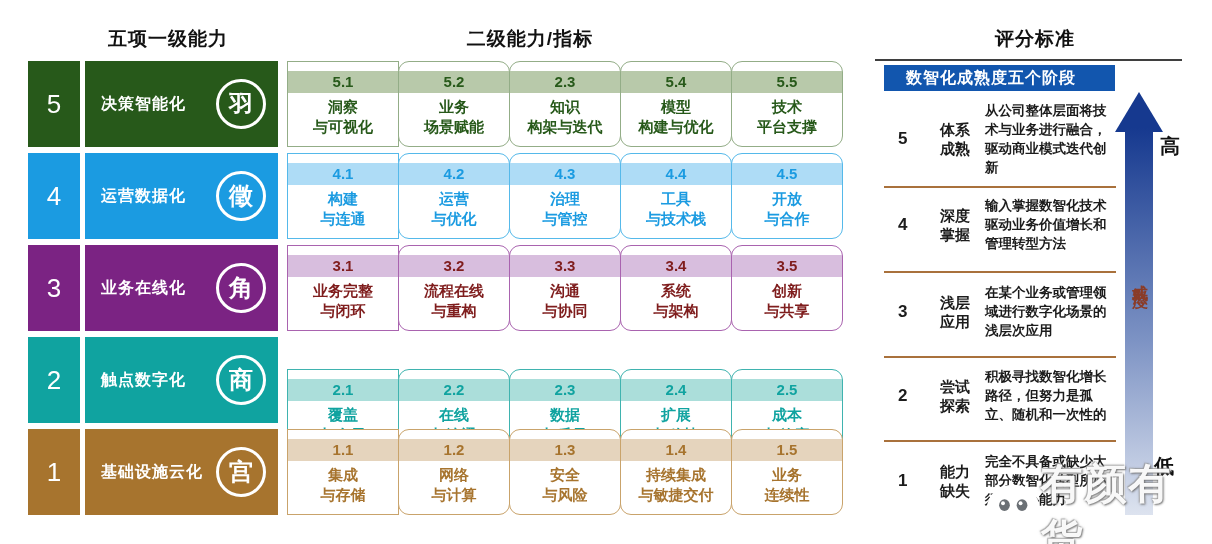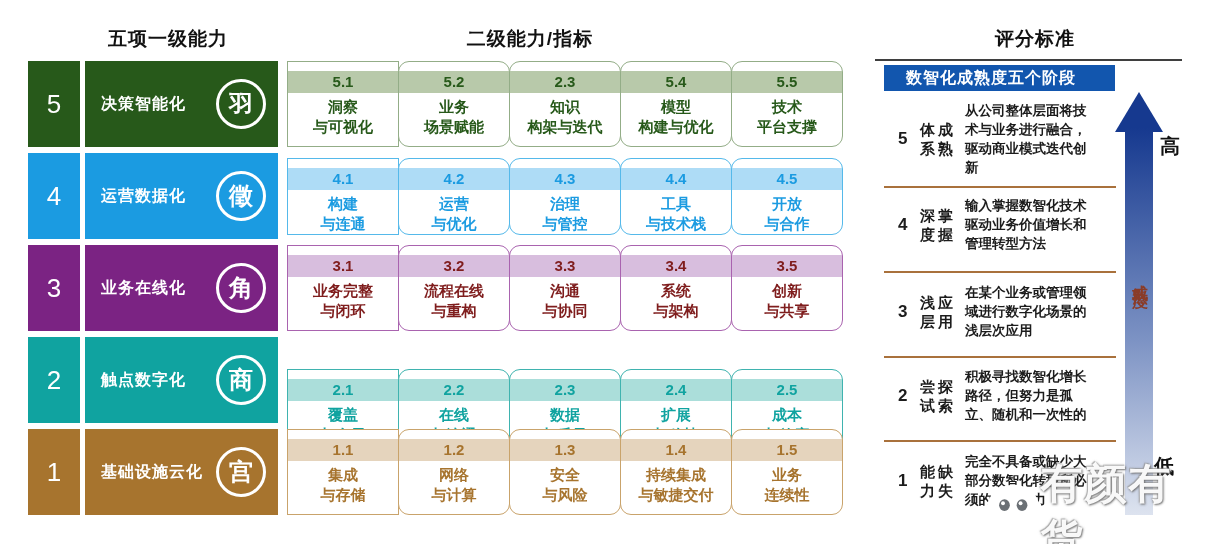--- a/index.html
+++ b/index.html
@@ -31,21 +31,21 @@
   .t3{border-color:#a963af;color:#7f1d1d;} .t3 .band{background:#d8bede;}
   .t2{border-color:#3fb3af;color:#10a3a0;} .t2 .band{background:#abdeda;}
   .t1{border-color:#c9a36b;color:#a7742e;} .t1 .band{background:#e5d4bd;}
 
   
   .rule{position:absolute;left:875px;top:59px;width:307px;height:2px;background:#3f3f3f;}
   .banner{position:absolute;left:884px;top:65px;width:231px;height:26px;background:#1256ae;color:#fff;
           font-size:16px;font-weight:bold;line-height:26px;padding-left:22px;box-sizing:border-box;letter-spacing:1px;}
   .stage{position:absolute;left:898px;width:222px;display:flex;align-items:center;gap:9px;}
   .snum{font-size:17px;font-weight:bold;color:#1c1c1c;width:13px;flex:none;}
-  .sname{display:flex;flex-direction:row;width:36px;flex:none;font-size:15px;font-weight:bold;color:#1c1c1c;line-height:19px;}
+  .sname{display:flex;flex-direction:column;width:36px;flex:none;font-size:15px;font-weight:bold;color:#1c1c1c;line-height:19px;margin-left:20px;}
   .sdesc{width:132px;flex:none;font-size:13.5px;font-weight:bold;color:#1c1c1c;line-height:19px;}
   .divider{position:absolute;left:884px;width:232px;height:2px;background:#a9713c;}
   .arrowhead{position:absolute;left:1115px;top:92px;width:0;height:0;
              border-left:24px solid transparent;border-right:24px solid transparent;border-bottom:40px solid #16398f;}
   .arrowshaft{position:absolute;left:1125px;top:128px;width:28px;height:387px;
               background:linear-gradient(to bottom,#16398f 0%,#7d93c4 55%,#dde3ef 100%);}
   .axis-label{position:absolute;left:1129px;top:272px;writing-mode:vertical-rl;font-size:16px;font-weight:bold;
               color:#8a3c28;letter-spacing:3px;}
   .hi{position:absolute;left:1160px;top:133px;font-size:20px;font-weight:bold;color:#111;}
   .lo{position:absolute;left:1154px;top:453px;font-size:20px;font-weight:bold;color:#111;}
@@ -141,21 +141,21 @@
     </div>
     <div class="cell t5">
       <div class="band">5.5</div>
       <div class="clines">
           <span>技术</span>
           <span>平台支撑</span>
         </div>
     </div>
   </div>
 
-  <div class="mrow" style="top:153px;align-items:center;">
+  <div class="mrow" style="top:153px;">
     <div class="cell t4">
       <div class="band">4.1</div>
       <div class="clines">
           <span>构建</span>
           <span>与连通</span>
         </div>
     </div>
     <div class="cell t4">
       <div class="band">4.2</div>
       <div class="clines">

